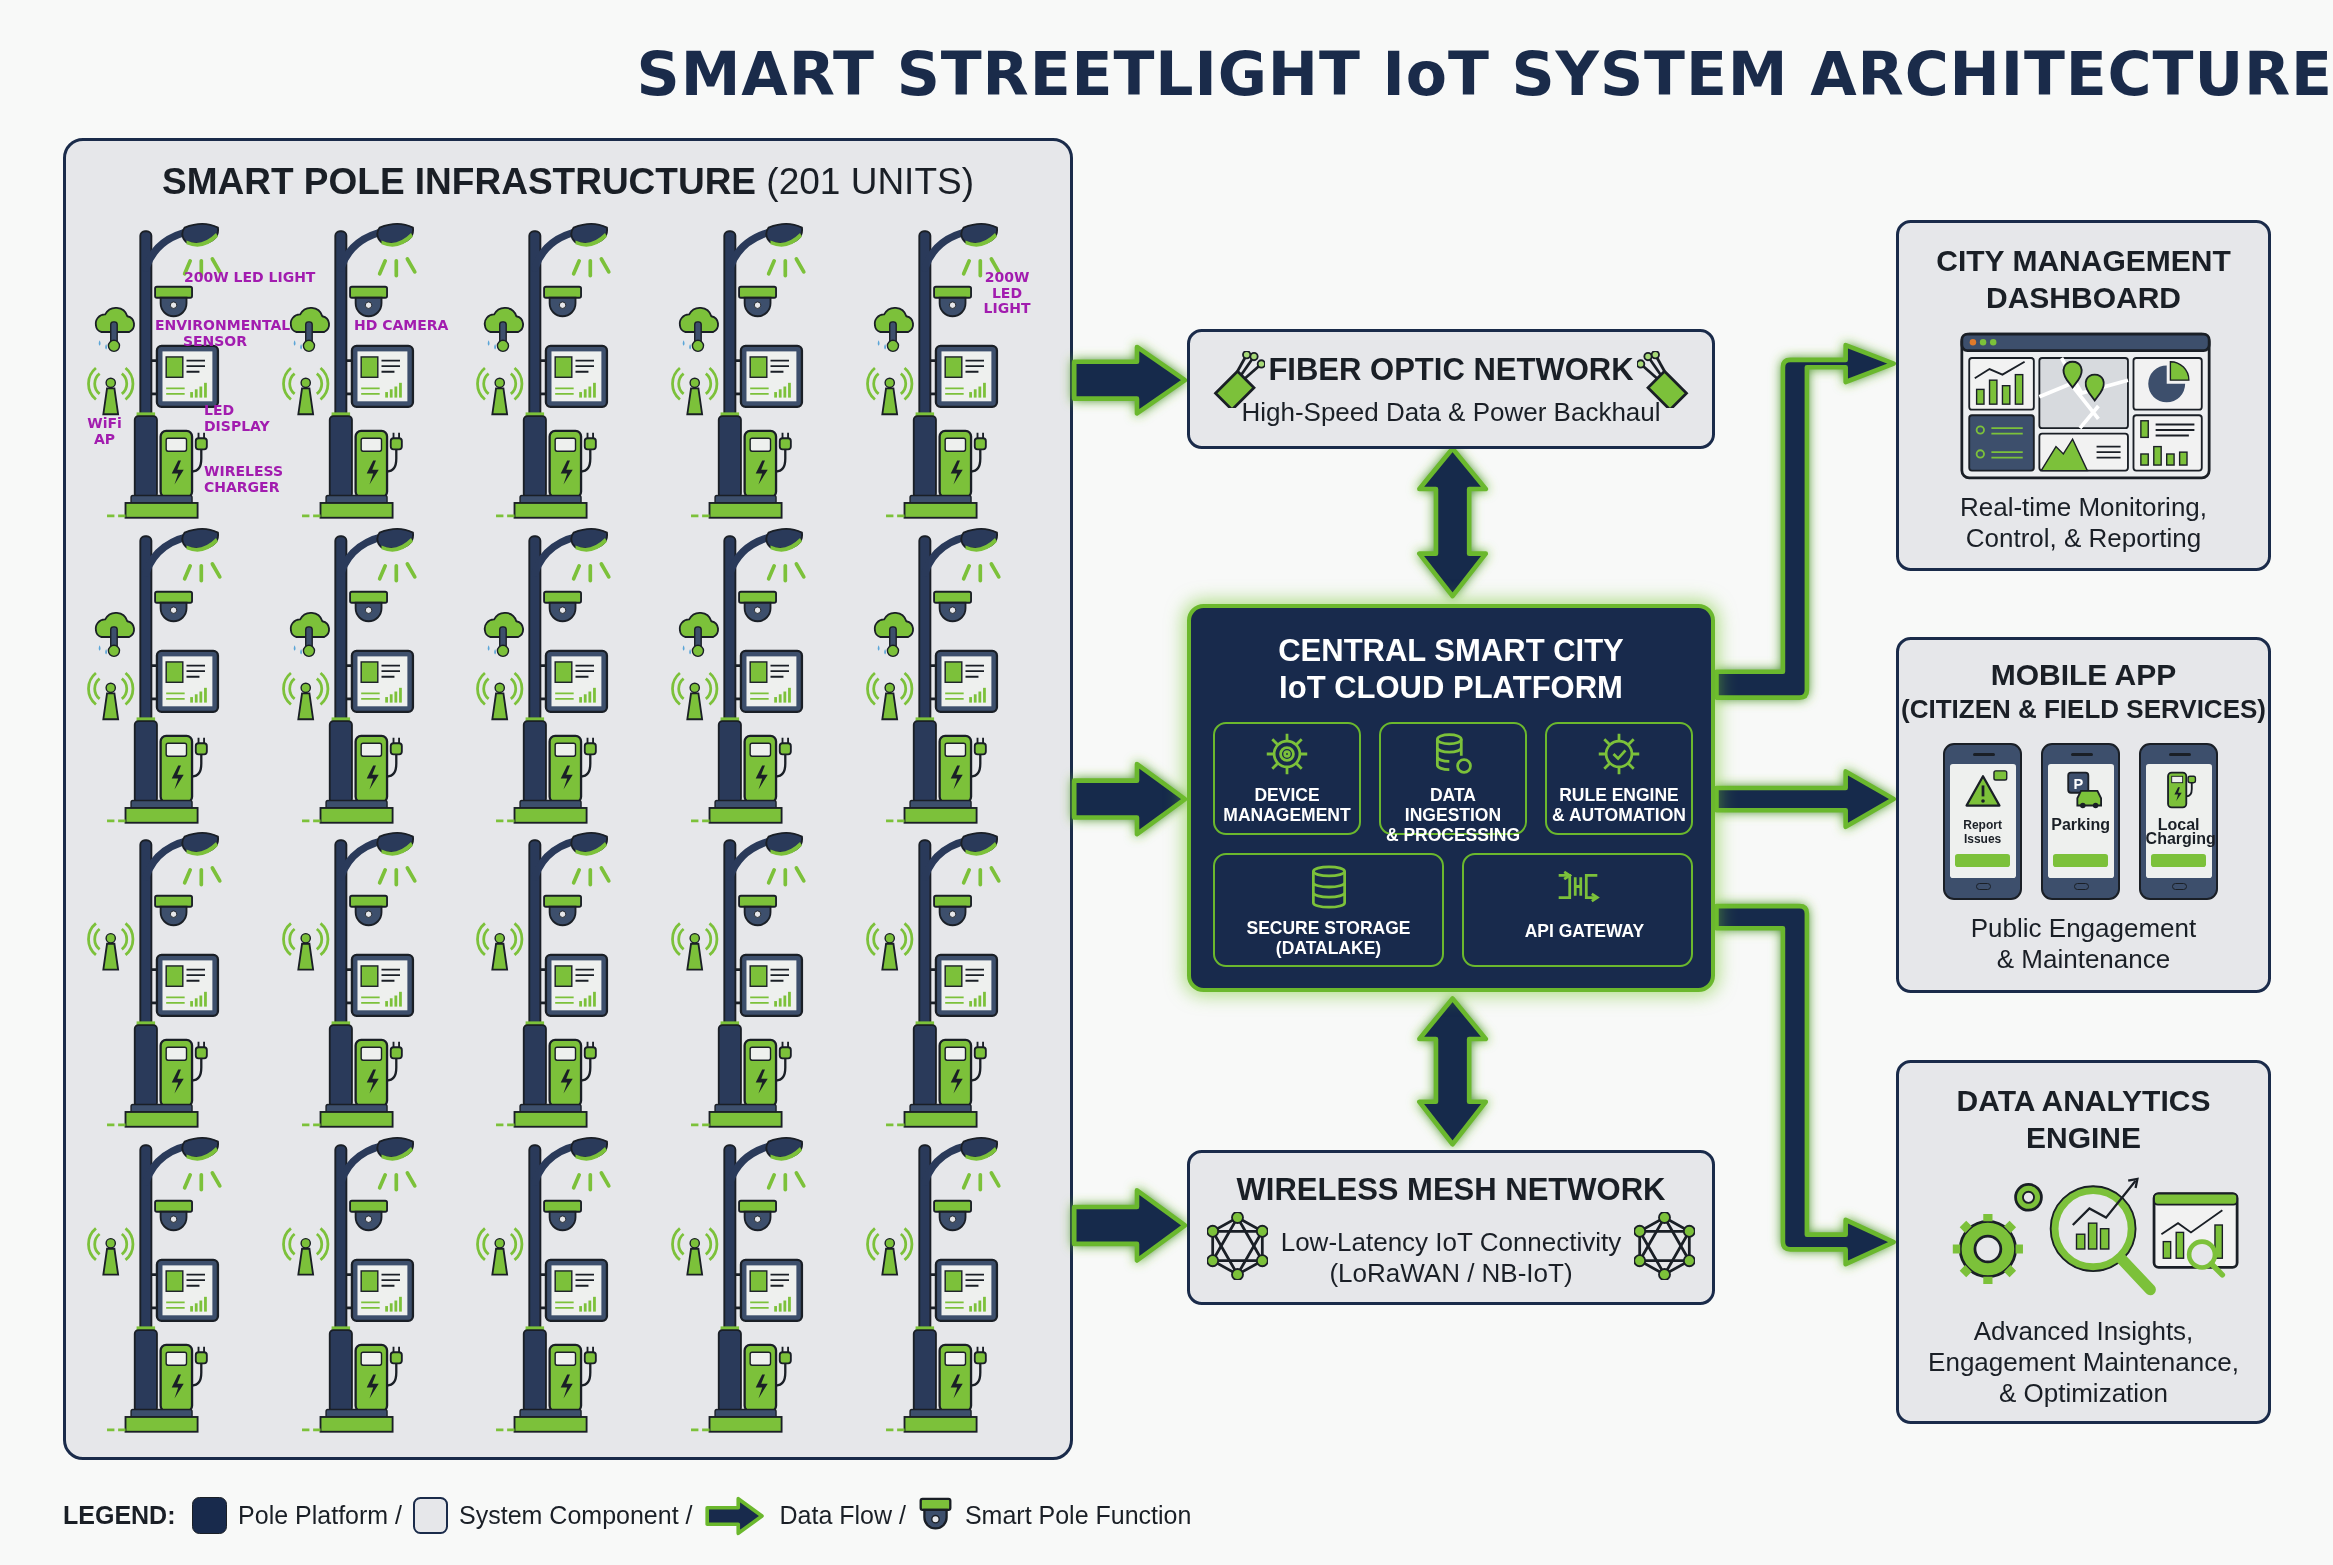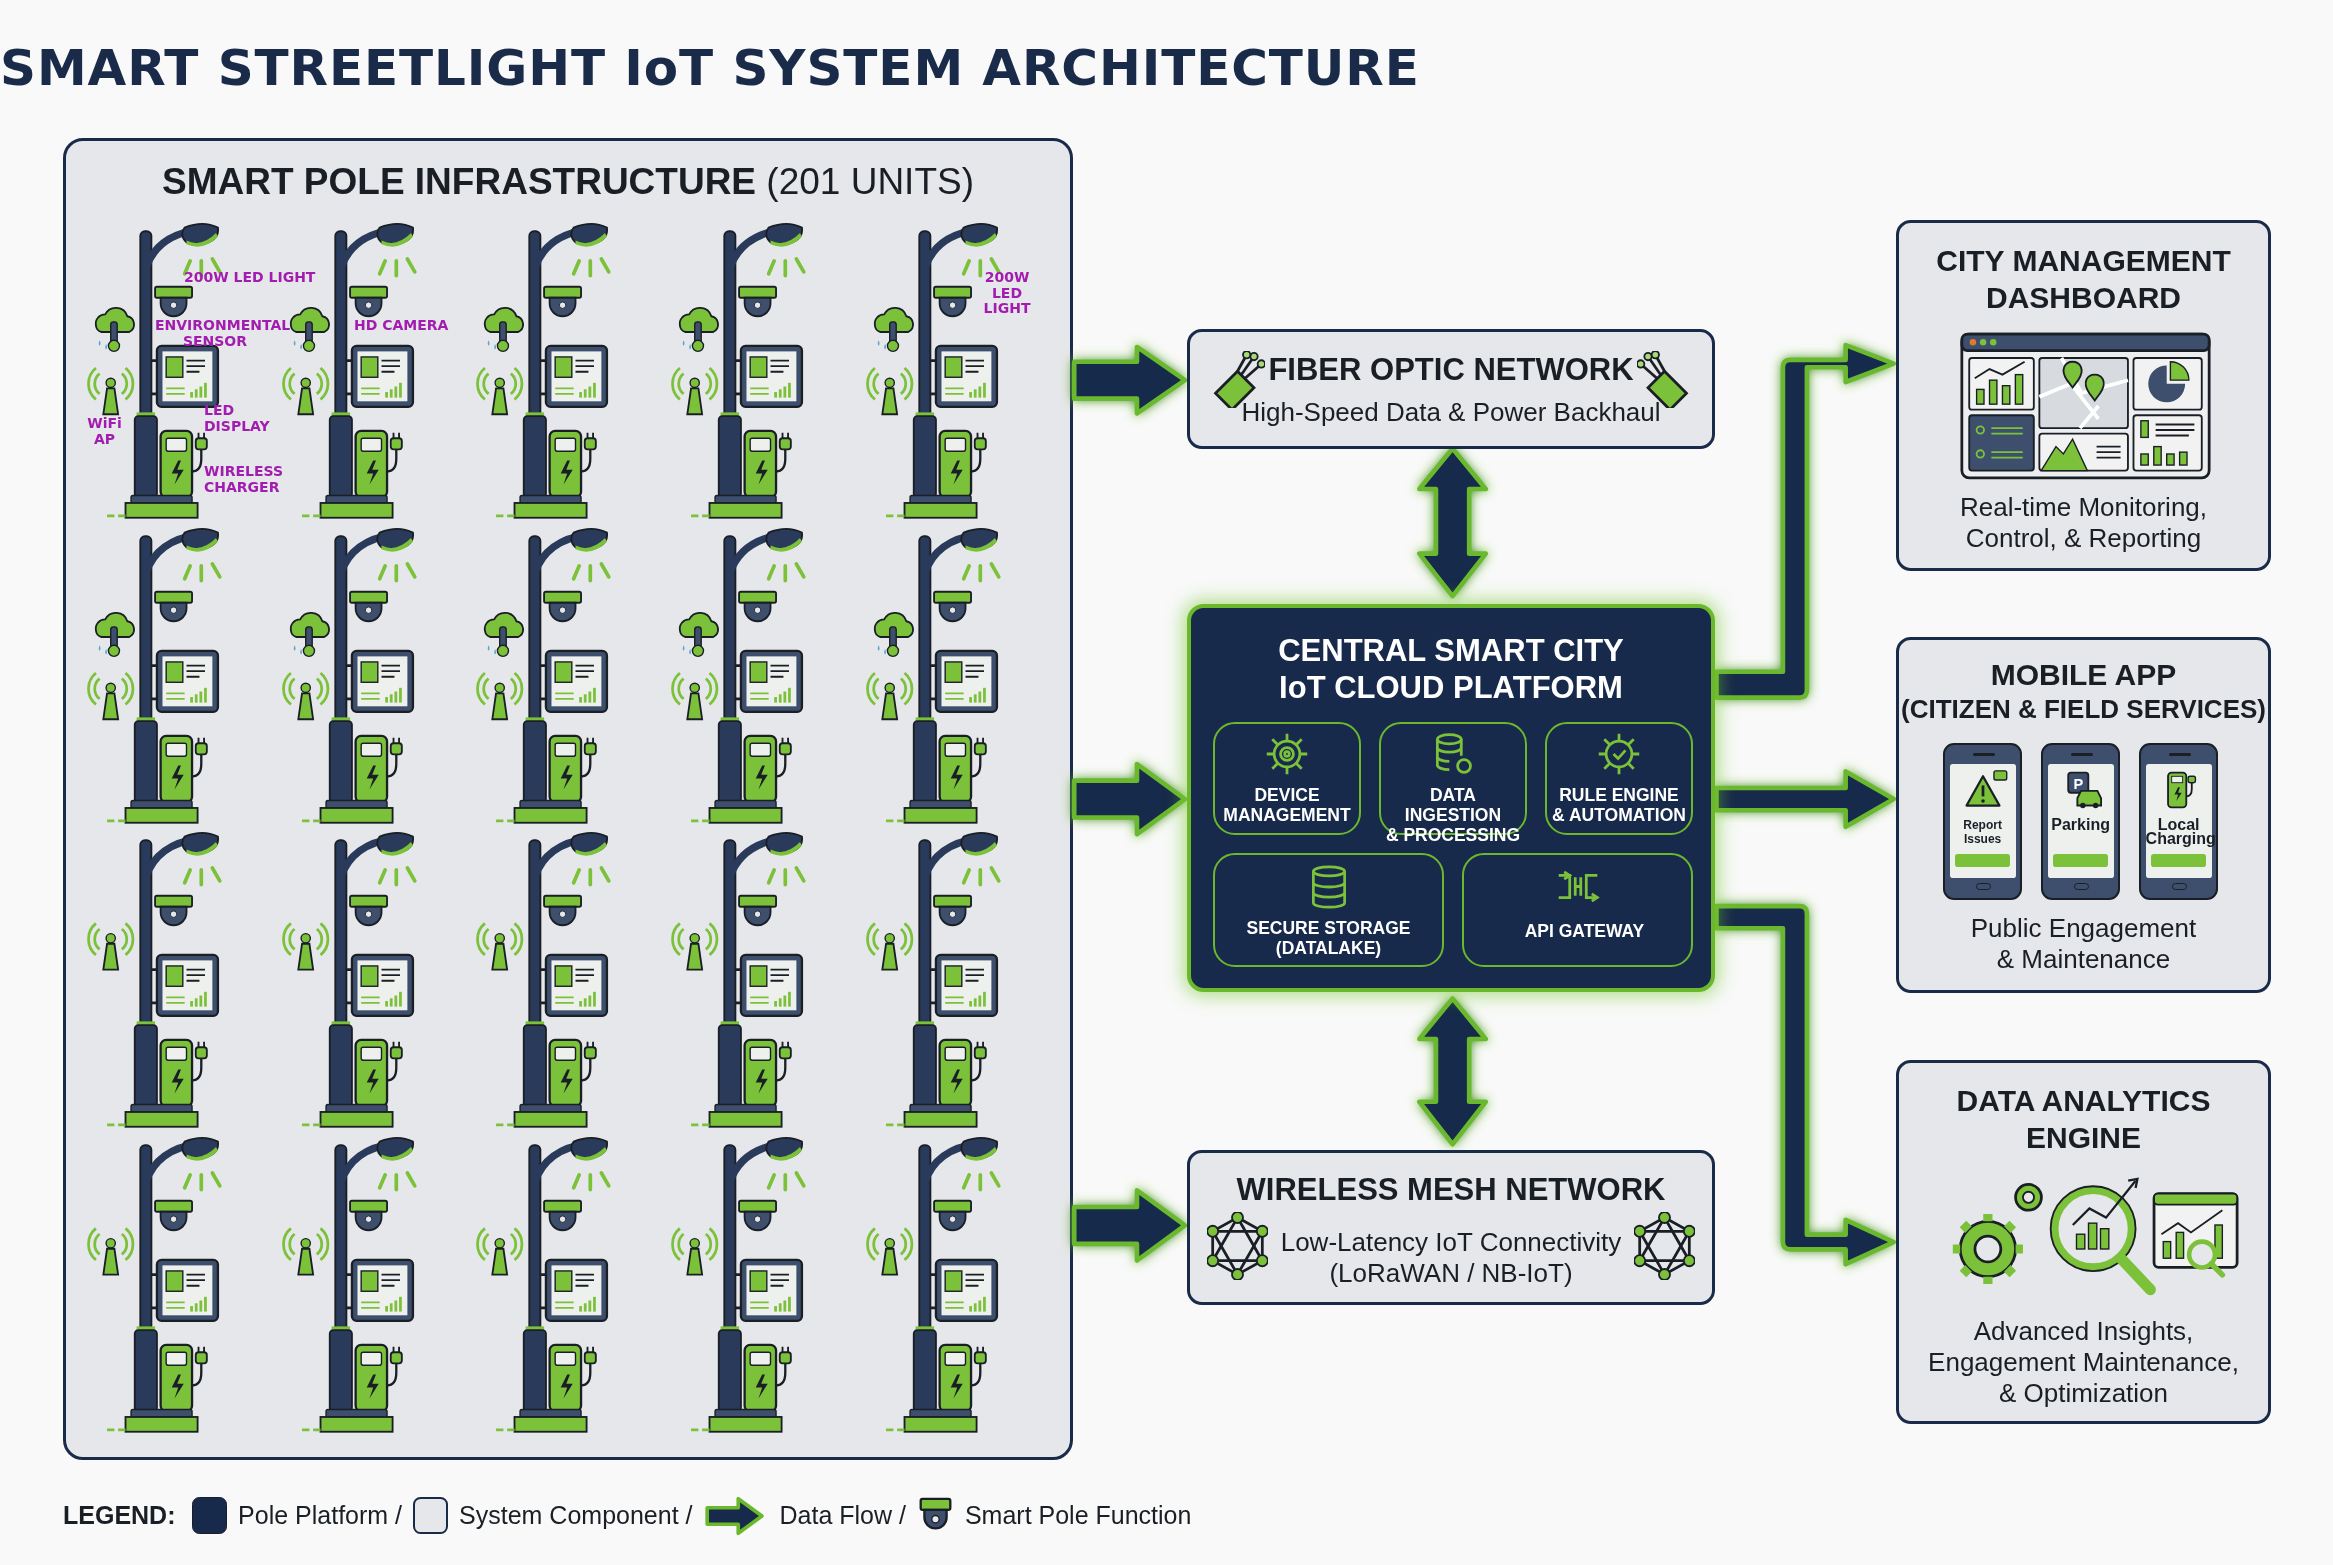--- a/index.html
+++ b/index.html
@@ -1,20 +1,20 @@
 <!DOCTYPE html>
 <html style="font-size:14.8px"><head>
 <meta charset="utf-8">
 <style>
   * { box-sizing: border-box; margin: 0; padding: 0; }
   html, body { width: 2333px; height: 1565px; background: #f8f9f8; overflow: hidden; }
   body { position: relative; font-family: "Liberation Sans", "DejaVu Sans", sans-serif; color: #1a1f26; }
 
-  .title { position: absolute; left: 0; top: 39px; width: 2333px; text-align: left;
-    font-family: "DejaVu Sans", sans-serif; font-weight: 700; font-size: 50px; color: #1a2b4a; letter-spacing: 0.9px; }
+  .title { position: absolute; left: 0; top: 39px; width: 2333px; text-align: right;
+    font-family: "DejaVu Sans", sans-serif; font-weight: 700; font-size: 60px; color: #1a2b4a; letter-spacing: 0.9px; }
 
   
   .pole-panel { position: absolute; left: 63px; top: 138px; width: 1010px; height: 1322px;
     background: #e6e7ea; border: 3.7px solid #1a2b4a; border-radius: 20px; }
   .pole-panel-title { position: absolute; left: 0; top: 20px; width: 100%; text-align: center;
     font-size: 37px; font-weight: 700; color: #1a1f26; }
   .pole-panel-title .count { font-weight: 400; }
   .pole-grid { position: absolute; left: 16.6px; top: 81px; width: 975px; height: 1218px; }
   .pole-cell { position: absolute; width: 195px; height: 305px; }
   .pole-cell svg { width: 100%; height: 100%; display: block; }
@@ -24,21 +24,21 @@
 
   
   .comp { position: absolute; background: #e6e7ea; border: 3.7px solid #1a2b4a; border-radius: 14.8px; text-align: center; }
   .comp .h { font-weight: 700; color: #1a1f26; }
   .comp .sub { color: #1a1f26; }
 
   .core { position: absolute; left: 1187px; top: 604px; width: 528px; height: 388px; background: #182a4c;
     border: 4.6px solid #6bb82d; border-radius: 16.6px; box-shadow: 0 0 16.6px 3.7px rgba(120,200,50,0.55); }
   .core-title { position: absolute; top: 24px; left: 0; width: 100%; text-align: center; color: #fff;
     font-weight: 700; font-size: 31px; line-height: 37px; }
-  .mod { position: absolute; border: 2.8px solid #6bb82d; border-radius: 22px; background: #182a4c; text-align: center; }
+  .mod { position: absolute; border: 2.8px solid #6bb82d; border-radius: 13px; background: #182a4c; text-align: center; }
   .mod .lbl { position: absolute; left: 0; width: 100%; color: #fff; font-weight: 700; font-size: 17.5px; line-height: 20px; }
   .mod svg { position: absolute; left: 50%; transform: translateX(-50%); }
 
   .arrows { position: absolute; left: 0; top: 0; width: 2333px; height: 1565px; pointer-events: none; }
 
   .legend { position: absolute; left: 63px; top: 1497px; height: 37px; display: flex; align-items: center;
     font-size: 25px; color: #1a1f26; }
   .legend .lg-label { font-weight: 700; margin-right: 16.6px; }
   .legend .sw { display: inline-block; width: 35px; height: 37px; border-radius: 7.4px; margin-right: 11px; }
   .legend .item { display: flex; align-items: center; margin-right: 11px; }

